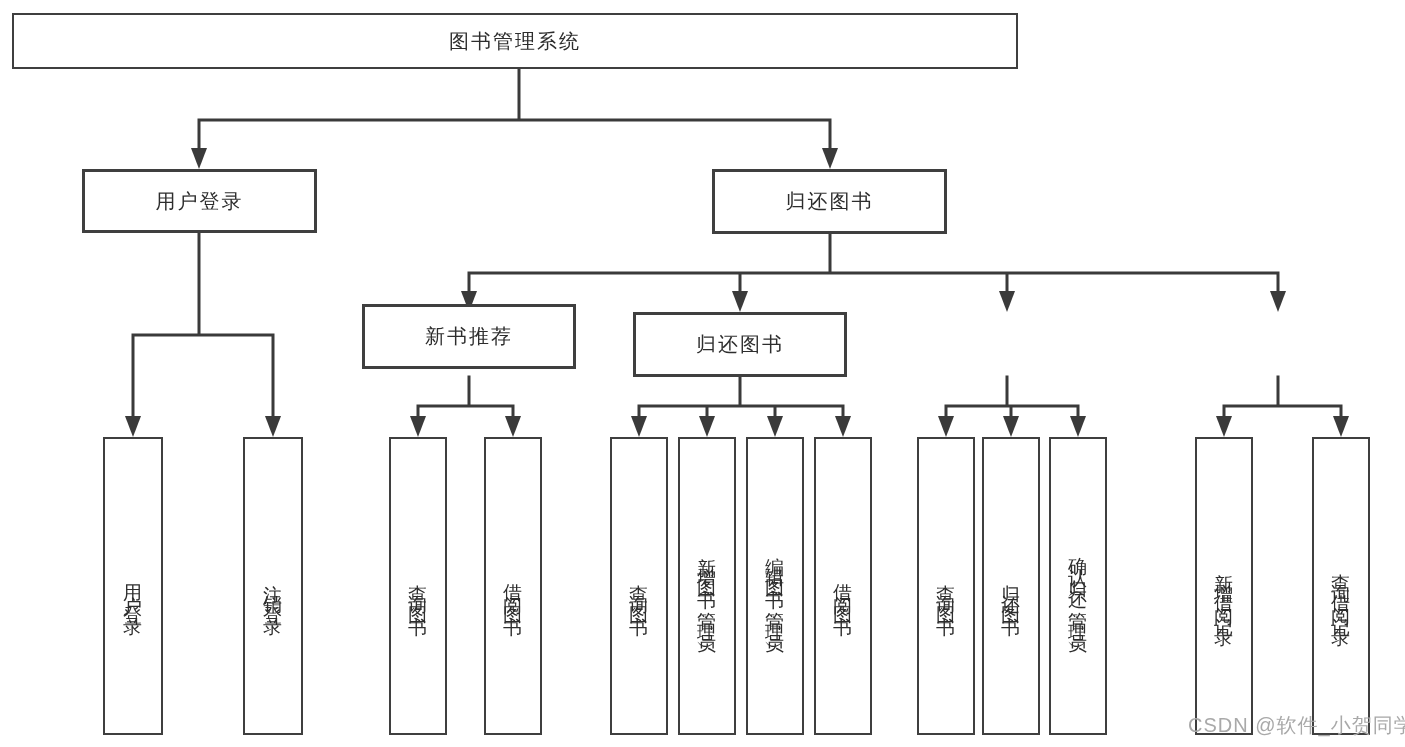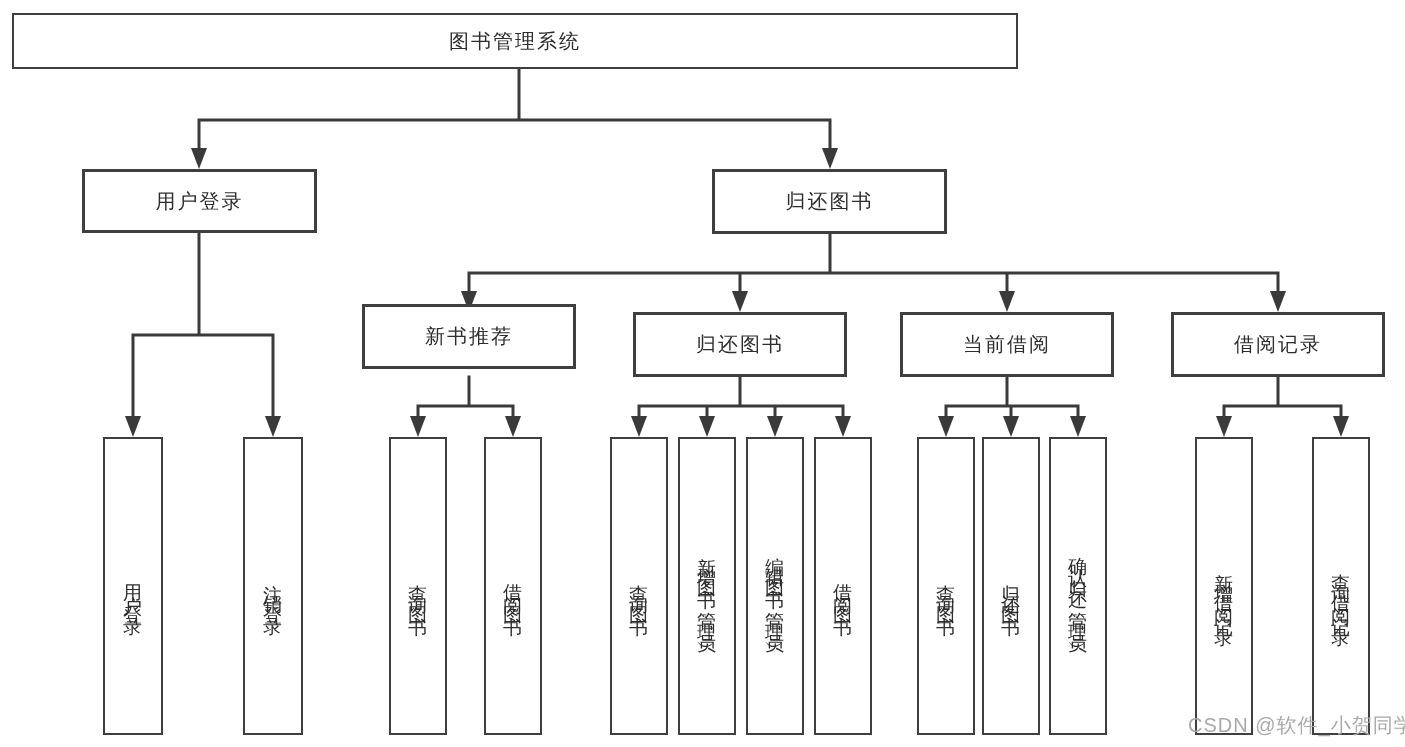--- a/index.html
+++ b/index.html
@@ -110,26 +110,20 @@
   <div class="node" style="left:712px;top:169px;width:235px;height:65px;">
     <span class="label">归还图书</span>
   </div>
 
   <div class="node" style="left:362px;top:304px;width:214px;height:65px;">
     <span class="label">新书推荐</span>
   </div>
   <div class="node" style="left:633px;top:312px;width:214px;height:65px;">
     <span class="label">归还图书</span>
   </div>
-  <div class="node" style="left:900px;top:312px;width:214px;height:65px;">
-    <span class="label">当前借阅</span>
-  </div>
-  <div class="node" style="left:1171px;top:312px;width:214px;height:65px;">
-    <span class="label">借阅记录</span>
-  </div>
 
   <div class="node leaf" style="left:103px;top:437px;width:60px;height:298px;">
     <span class="label">用户登录</span>
   </div>
   <div class="node leaf" style="left:243px;top:437px;width:60px;height:298px;">
     <span class="label">注销登录</span>
   </div>
 
   <div class="node leaf" style="left:389px;top:437px;width:58px;height:298px;">
     <span class="label">查询图书</span>

